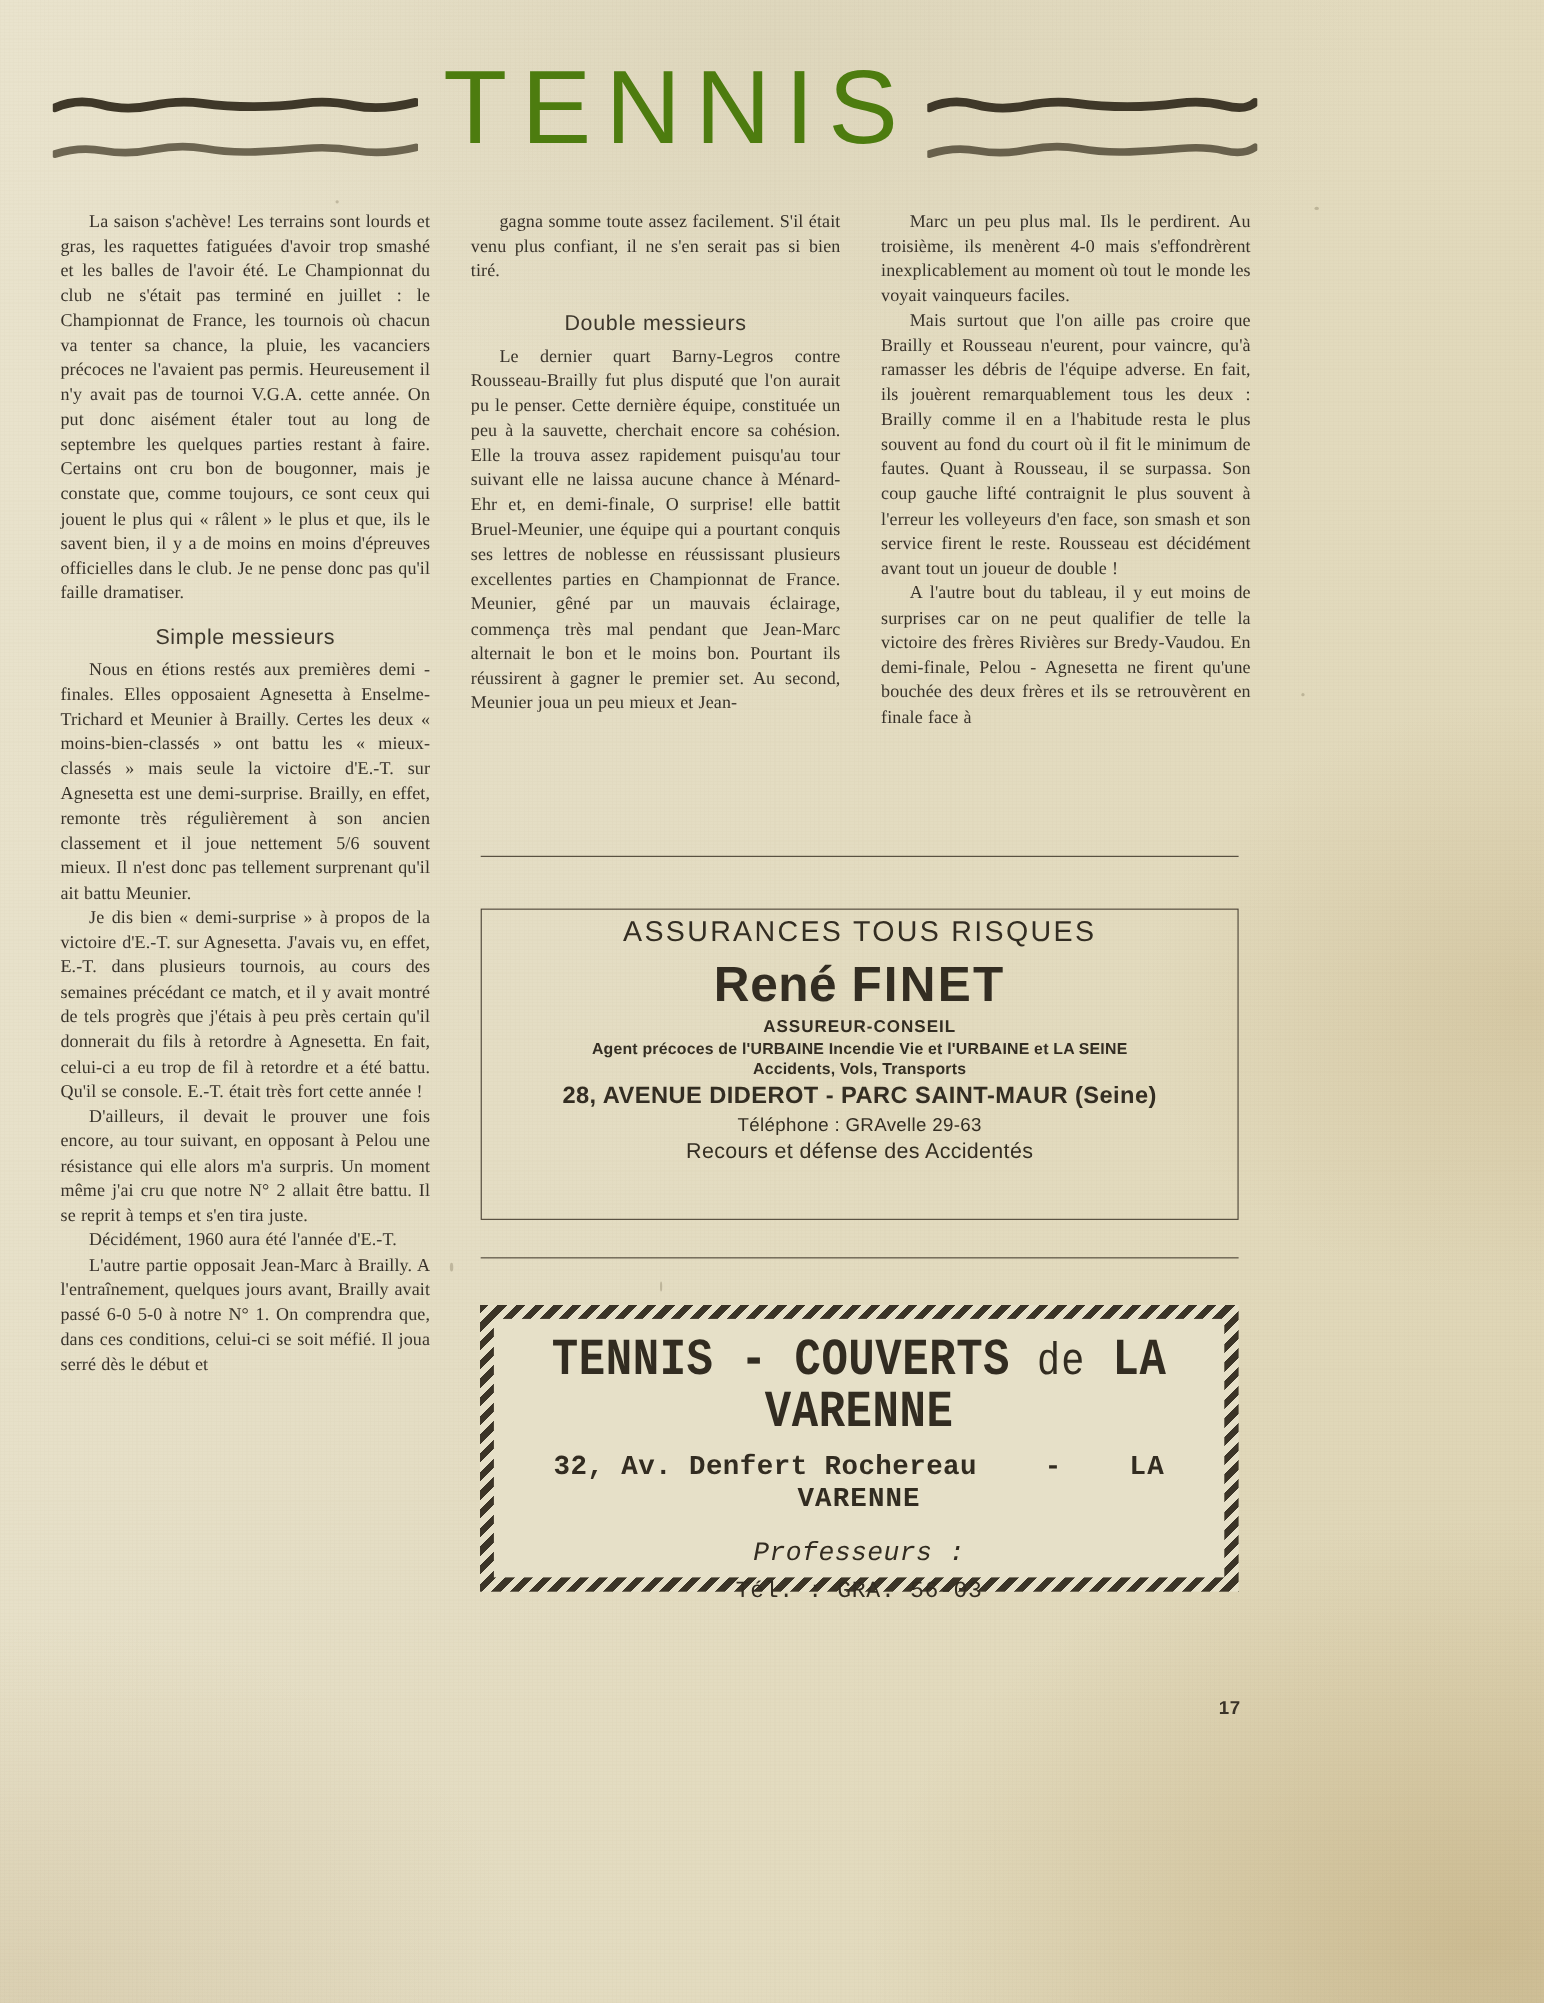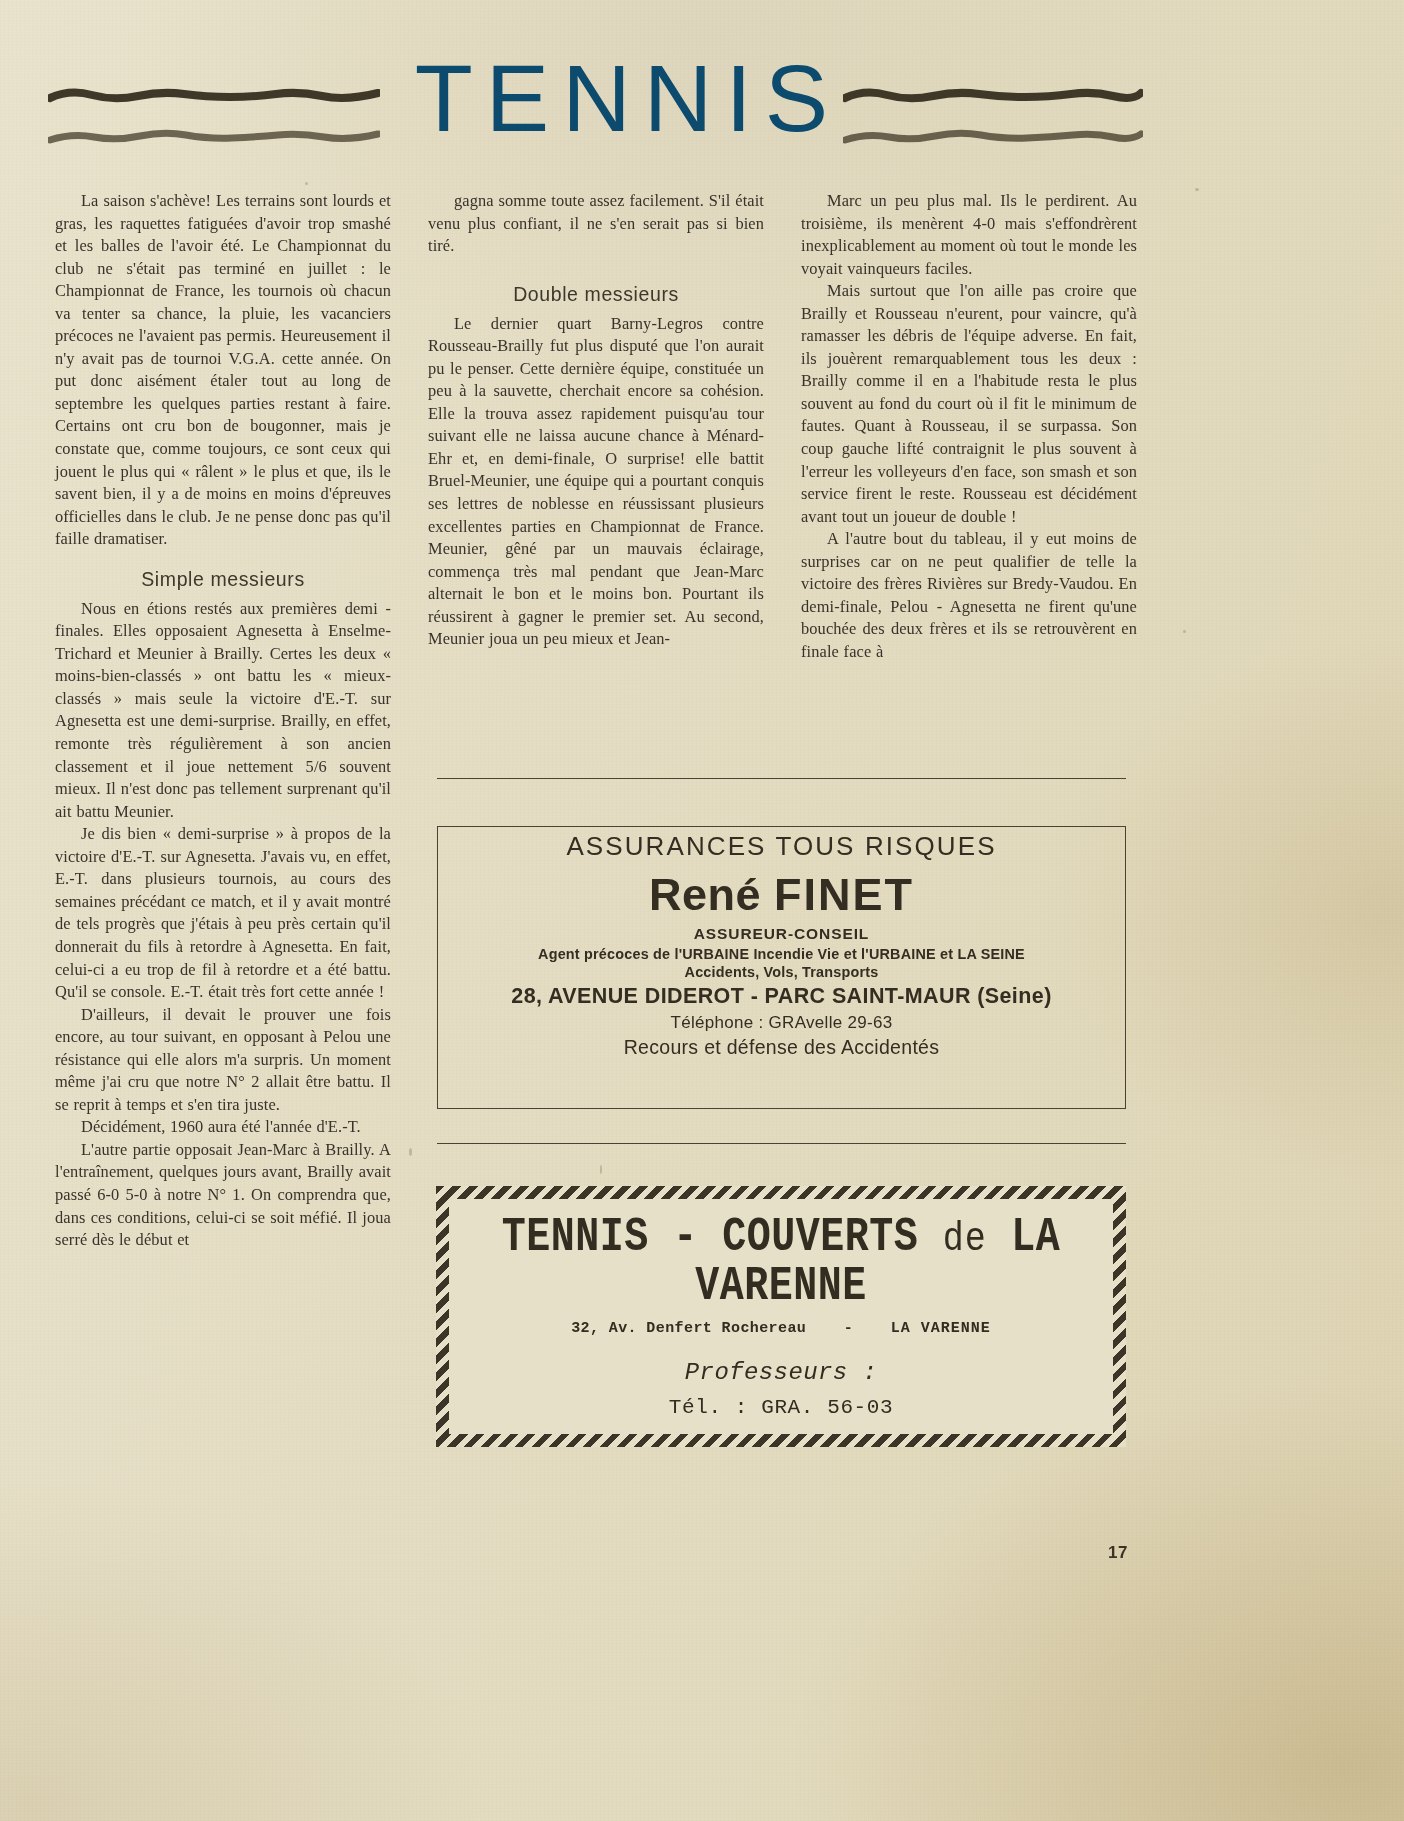--- a/index.html
+++ b/index.html
@@ -22,24 +22,24 @@
     position:absolute;inset:0;opacity:.30;mix-blend-mode:multiply;
     background-image:
       repeating-linear-gradient(0deg, rgba(120,100,60,.05) 0 1px, rgba(255,255,255,0) 1px 3px),
       repeating-linear-gradient(90deg, rgba(120,100,60,.04) 0 1px, rgba(255,255,255,0) 1px 4px);
   }
   .sheet{position:absolute;inset:0;}
 
   
   .masthead{position:absolute;left:48px;top:52px;width:1090px;height:105px;}
   .mh-title{
-    position:absolute;left:355px;top:-6px;width:450px;text-align:center;
+    position:absolute;left:355px;top:-6px;width:450px;
     font-family:"Liberation Sans", sans-serif;
     font-size:95px;font-weight:400;letter-spacing:13px;
-    color:#0c4a6e;line-height:105px;
+    color:#4d7c0f;line-height:105px;
   }
   .wave{position:absolute;}
   .wave svg{display:block;}
 
   
   .col{position:absolute;top:190px;width:336px;color:#38322a;}
   .col1{left:55px;}
   .col2{left:428px;}
   .col3{left:801px;}
   .col p{
@@ -96,21 +96,21 @@
     position:absolute;left:13px;top:13px;right:13px;bottom:13px;
     background:#e6e0c8;
   }
   .var-content{position:absolute;left:13px;right:13px;top:13px;bottom:13px;}
   .var-l1{
     margin-top:16px;font-size:40px;font-weight:700;
     letter-spacing:.5px;transform:scaleY(1.18);transform-origin:top center;
     line-height:40px;
   }
   .var-l1 .de{font-weight:400;font-size:35px;letter-spacing:1px;}
-  .var-l2{margin-top:24px;font-size:15px;font-weight:700;letter-spacing:.4px;}
+  .var-l2{margin-top:24px;font-size:25px;font-weight:700;letter-spacing:.4px;}
   .var-l2 .vr{letter-spacing:1px;}
   .var-prof{margin-top:22px;font-size:24px;font-style:italic;font-weight:400;letter-spacing:.4px;}
   .var-names{margin-top:9px;font-size:21px;font-weight:700;letter-spacing:1.1px;}
   .var-tel{margin-top:10px;font-size:21px;font-weight:400;letter-spacing:.6px;}
 
   .pageno{
     position:absolute;left:1108px;top:1543px;
     font-family:"Liberation Sans", sans-serif;
     font-size:17px;font-weight:700;color:#3a3328;letter-spacing:.5px;
   }

